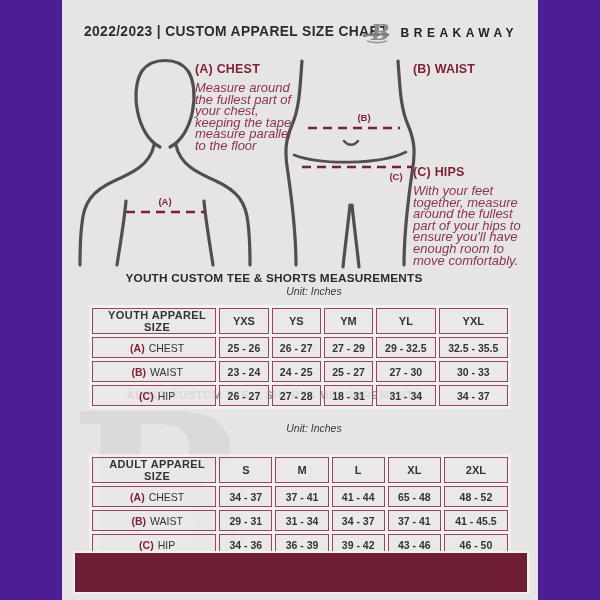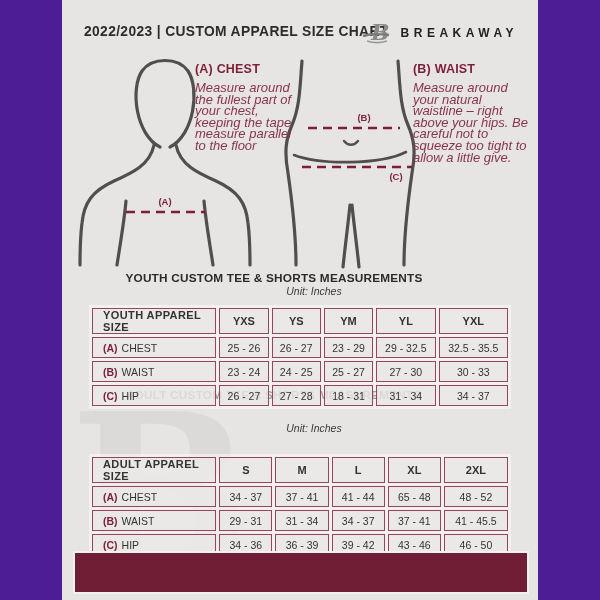--- a/index.html
+++ b/index.html
@@ -34,24 +34,24 @@
   .sec-title { position:absolute; width:424px; text-align:center; font-weight:bold;
     font-size:11.8px; color:#2b2a29; letter-spacing:.2px; }
   .sec-unit { position:absolute; width:504px; text-align:center; font-style:italic;
     font-size:10.5px; color:#3a3938; }
   
   .tbl-wrap { position:absolute; left:27px; width:422px; z-index:2; }
   table.size { width:100%; border-collapse:separate; border-spacing:3px;
     background:rgba(252,251,250,.55); }
   table.size td, table.size th {
     border:1px solid #95465d; background:rgba(232,230,229,.82);
-    height:21px; font-size:10.5px; color:#343332; padding:0 4px;
+    height:21px; font-size:10.5px; color:#343332; padding:0 4px;text-align:center;
   }
   table.size th { font-weight:bold; font-size:11px; height:23px; }
-  td.c { text-align:center; white-space:nowrap; }
+  td.c { text-align:center; white-space:nowrap;font-weight:bold; }
   th.c { text-align:center; }
   .lblcell { text-align:left; padding-left:10px !important; width:31%; font-size:10.8px; }
   th.lblcell { font-weight:normal; letter-spacing:.4px; font-size:10.8px; }
   .pfx { color:#7c1f38; font-weight:bold; margin-right:4px; }
   
   .wm {
     position:absolute; left:8px; top:398px; z-index:1;
     font-family:"DejaVu Serif", serif; font-weight:bold;
     font-size:215px; line-height:190px; color:#dad8d6; opacity:.8;
     pointer-events:none; user-select:none;
@@ -107,21 +107,24 @@
         <text x="334" y="125">(C)</text>
       </g>
     </svg>
 
     <div class="guide guide-a">
       <h3>(A) CHEST</h3>
       <p>Measure around the fullest part of your chest, keeping the tape measure parallel to the floor</p>
     </div>
     <div class="guide guide-b">
       <h3>(B) WAIST</h3>
-      <p>Measure around your natural waistline – right above your hips. Be careful not to squeeze too tight to allow a little give.</p>
+    </div>
+    <div class="guide guide-c">
+      <h3>(C) HIPS</h3>
+      <p>With your feet together, measure around the fullest part of your hips to ensure you'll have enough room to move comfortably.</p>
     </div>
 
     <div class="wm">B</div>
 
     <div class="sec-title" style="top:271px">YOUTH CUSTOM TEE &amp; SHORTS MEASUREMENTS</div>
     <div class="sec-unit" style="top:285px">Unit: Inches</div>
     <div class="tbl-wrap" style="top:305px">
       <table class="size">
         <tbody>
             <tr>
@@ -129,21 +132,21 @@
           <th class="c">YXS</th>
           <th class="c">YS</th>
           <th class="c">YM</th>
           <th class="c">YL</th>
           <th class="c">YXL</th>
         </tr>
         <tr>
           <td class="lblcell"><span class="pfx">(A)</span><span>CHEST</span></td>
           <td class="c">25 - 26</td>
           <td class="c">26 - 27</td>
-          <td class="c">23 - 29</td>
+          <td class="c">27 - 29</td>
           <td class="c">29 - 32.5</td>
           <td class="c">32.5 - 35.5</td>
         </tr>
         <tr>
           <td class="lblcell"><span class="pfx">(B)</span><span>WAIST</span></td>
           <td class="c">23 - 24</td>
           <td class="c">24 - 25</td>
           <td class="c">25 - 27</td>
           <td class="c">27 - 30</td>
           <td class="c">30 - 33</td>

